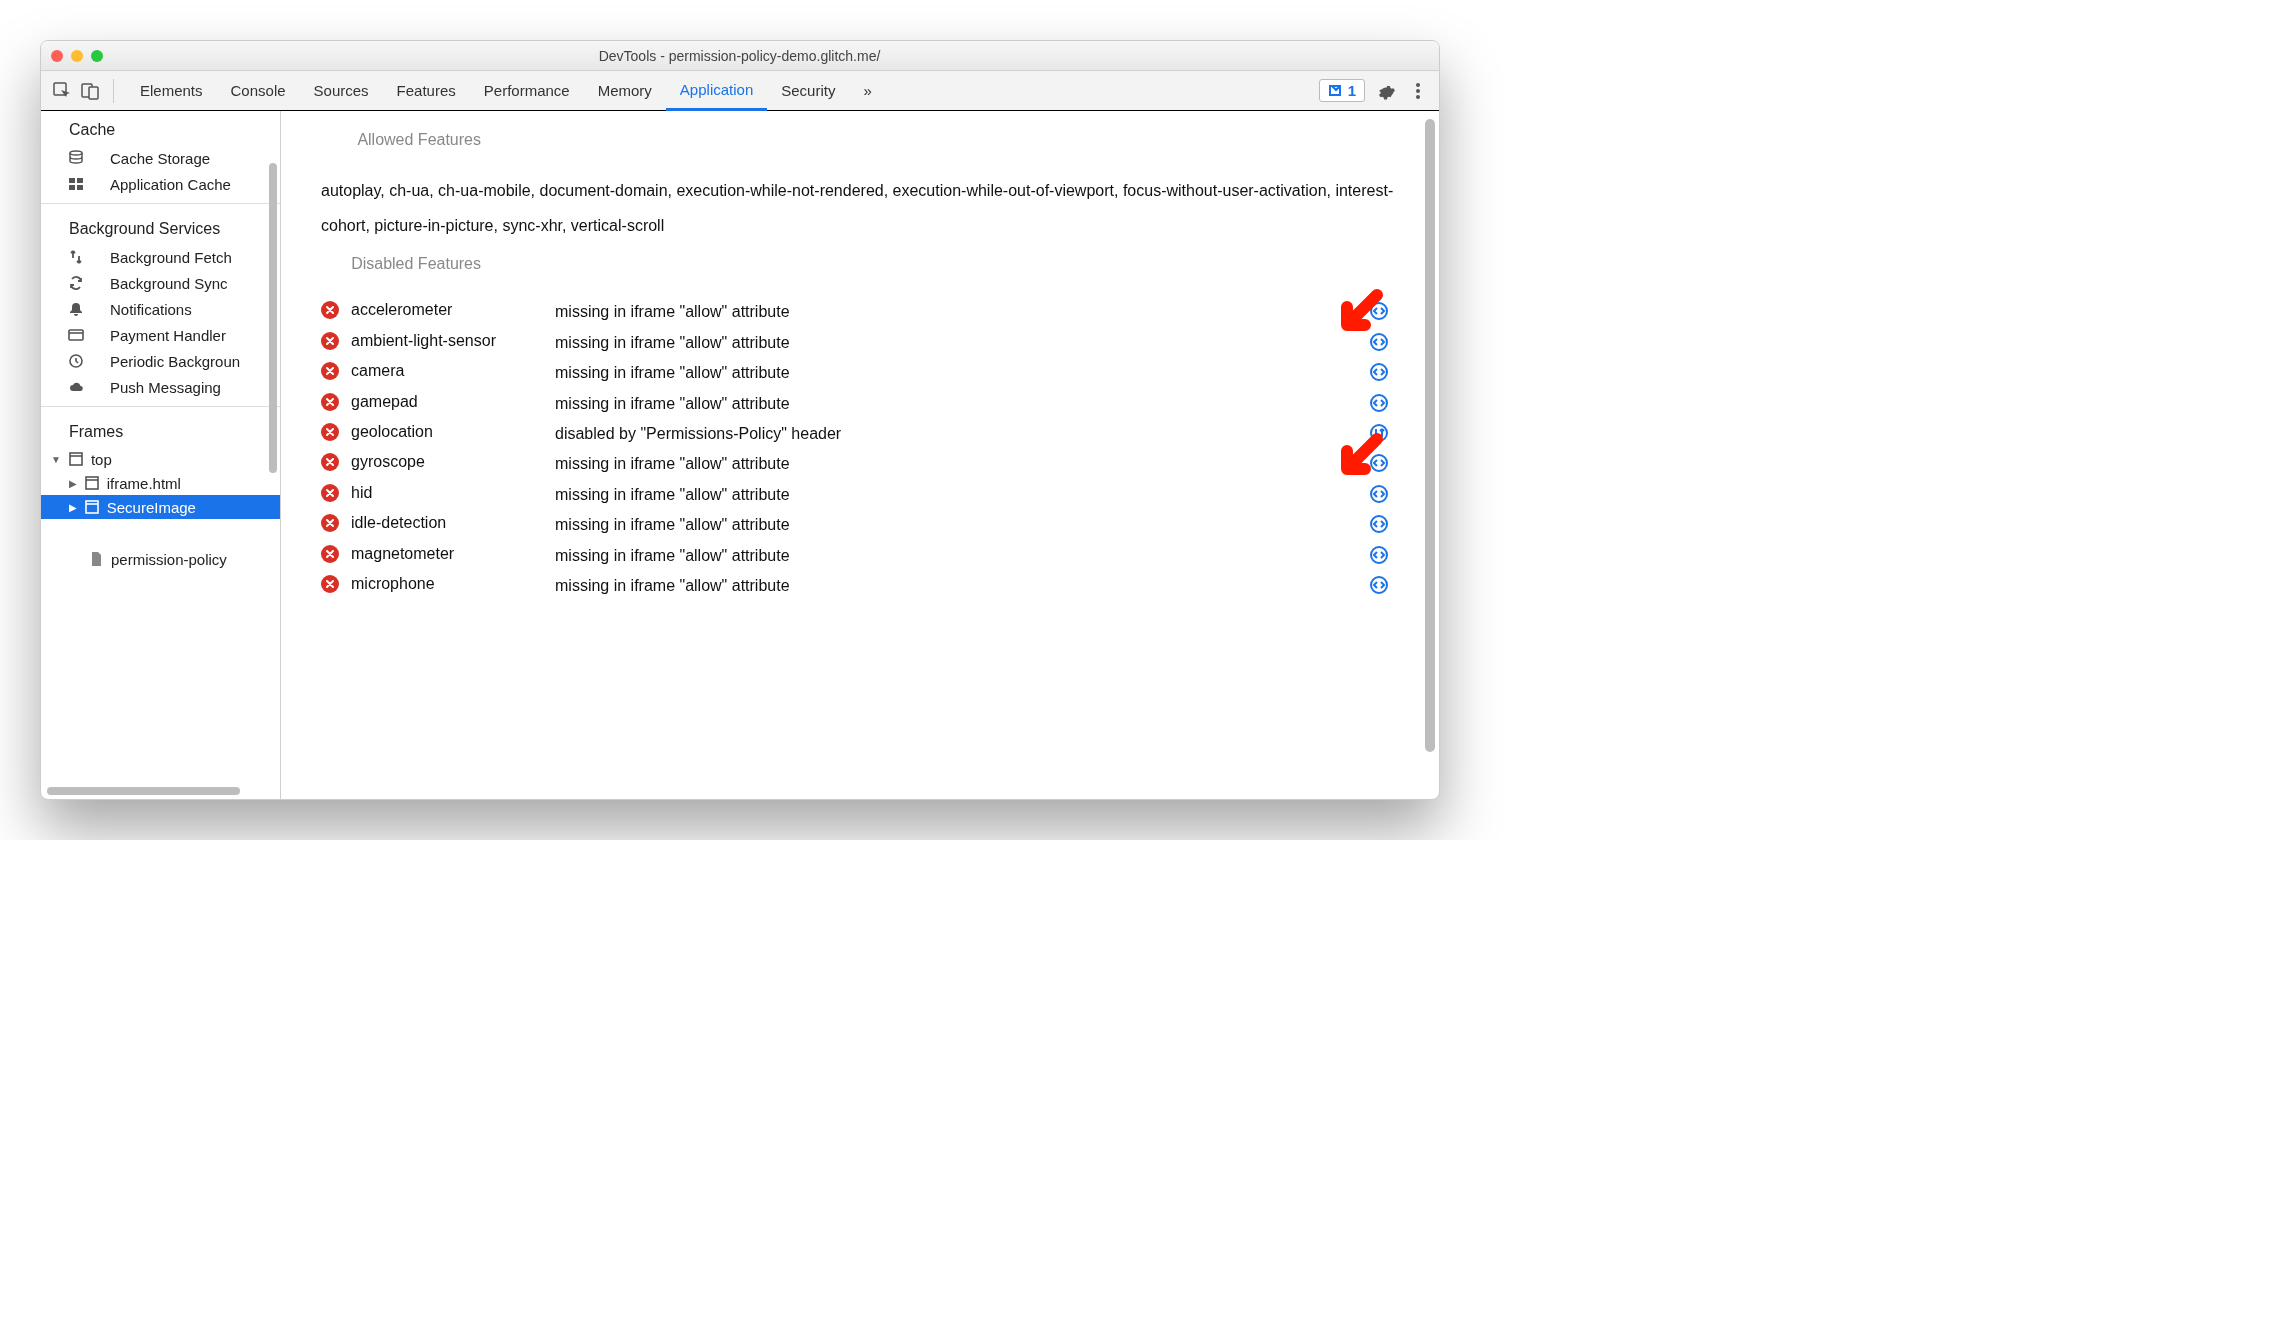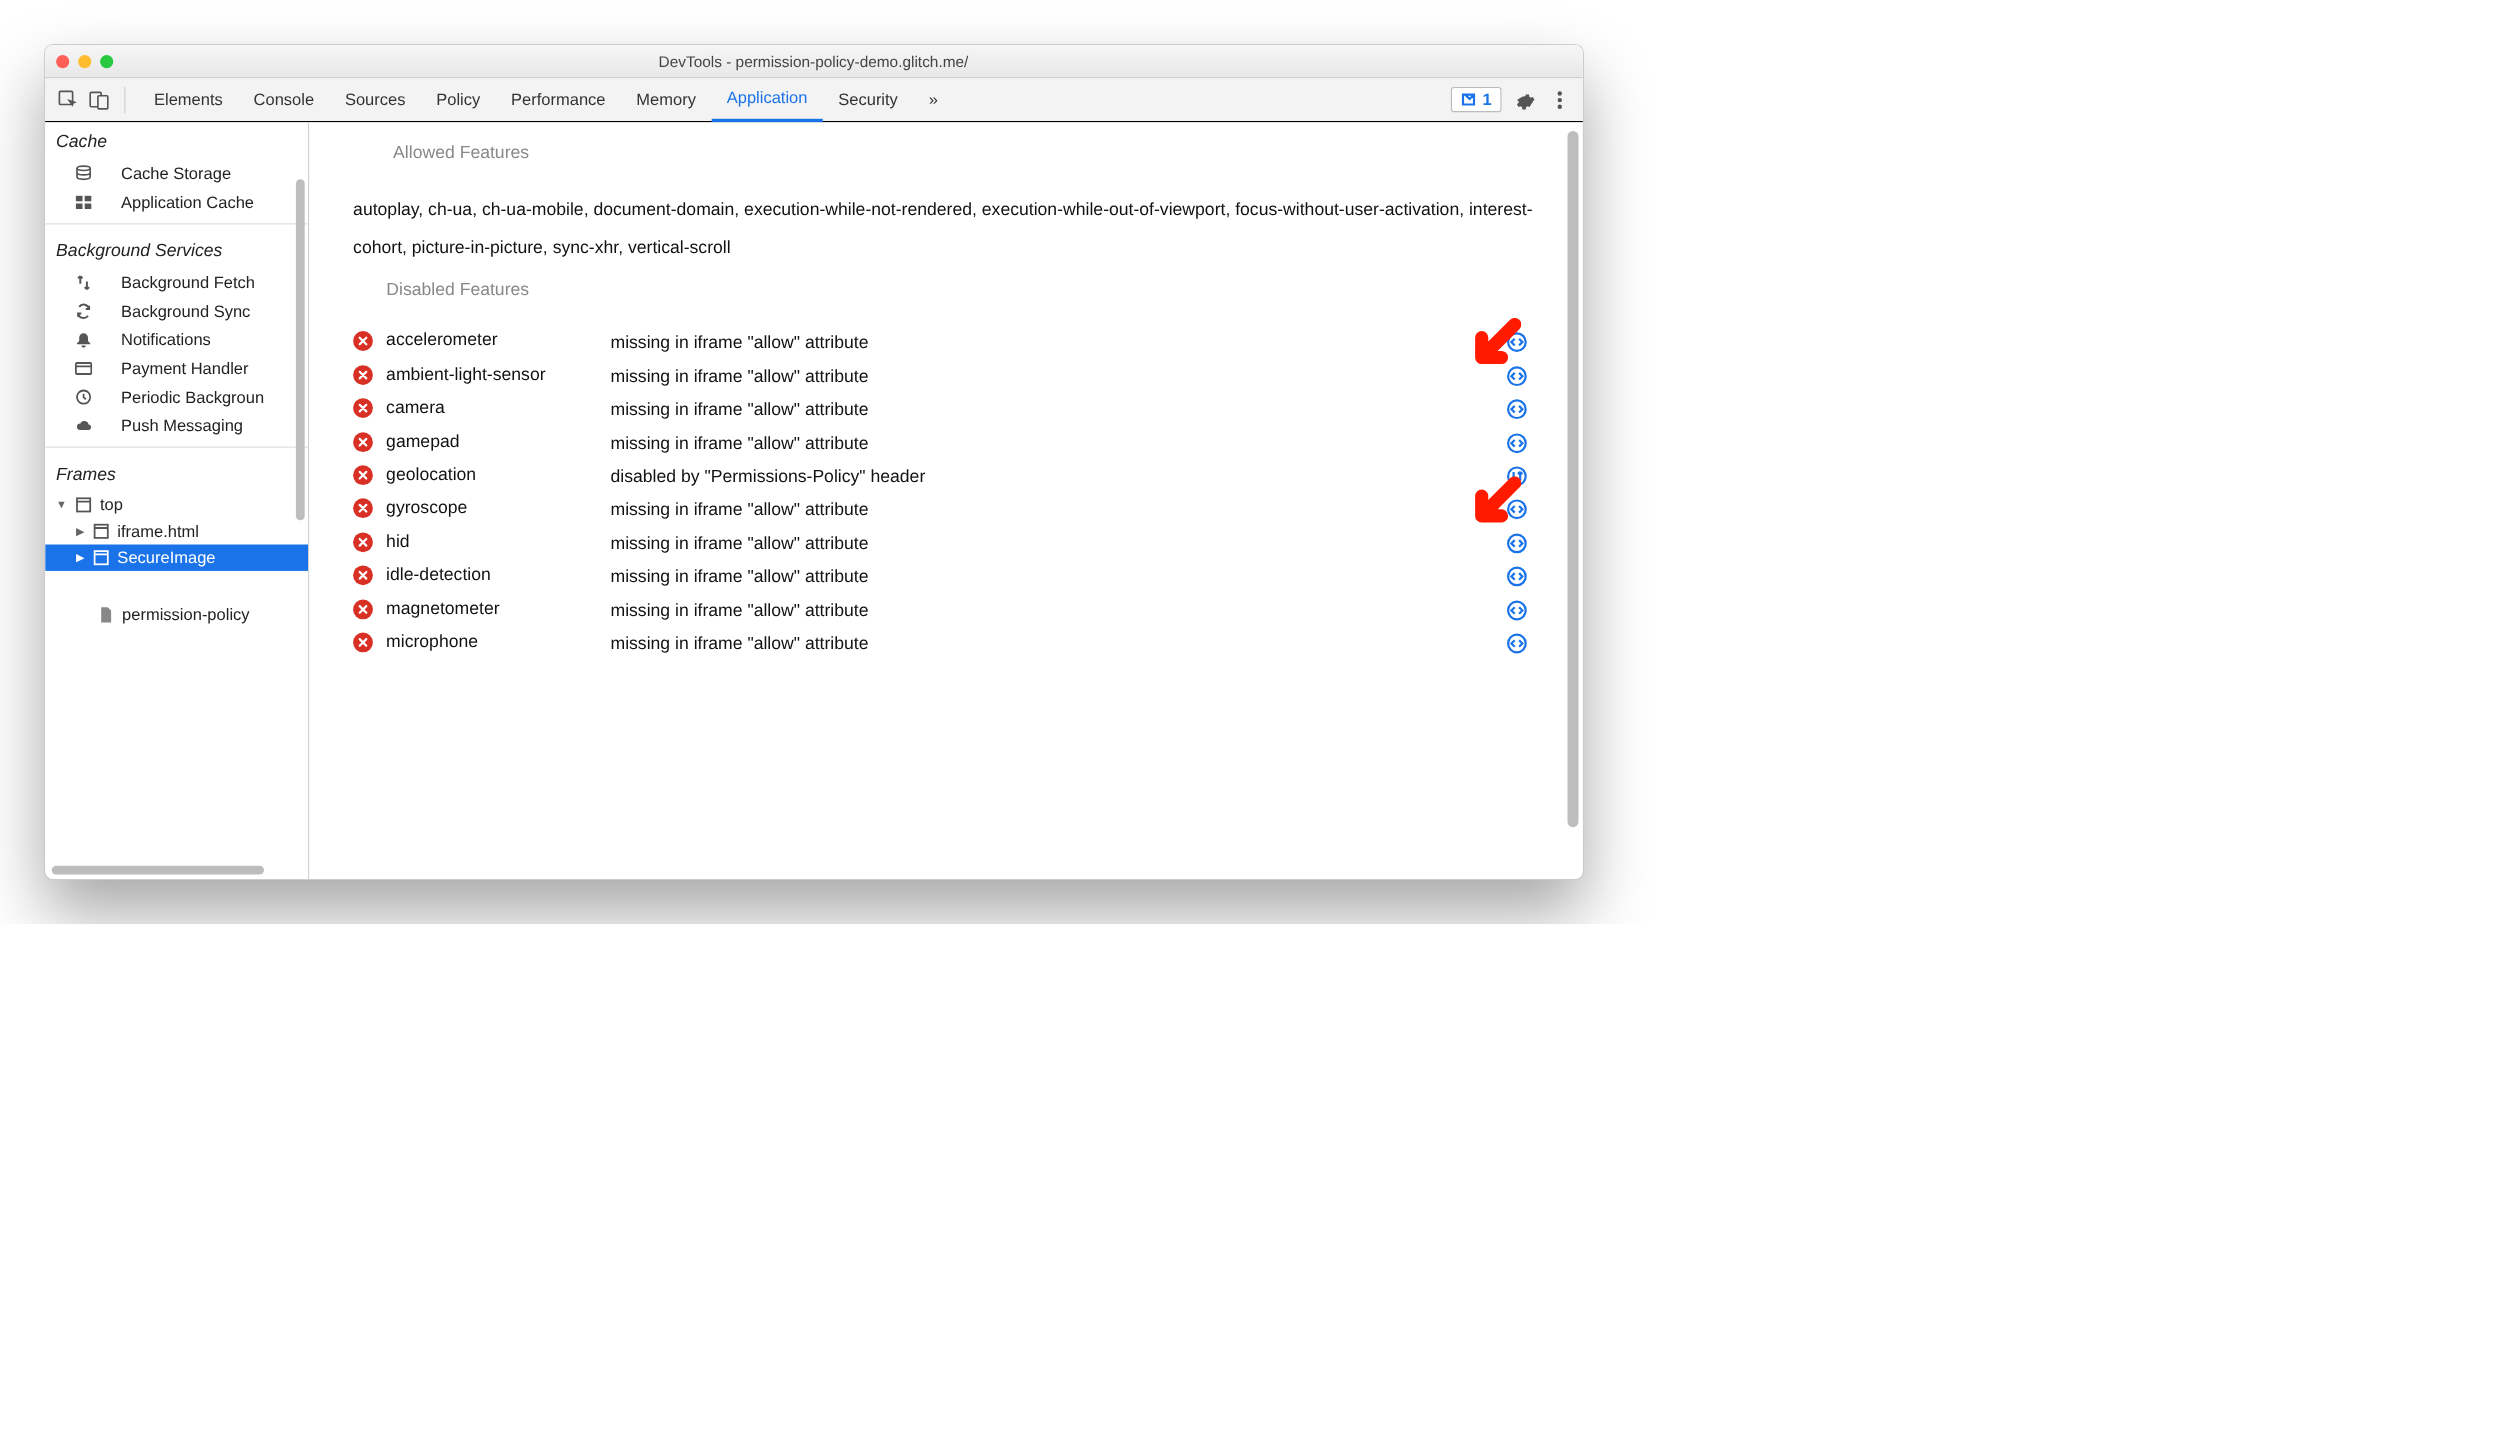--- a/index.html
+++ b/index.html
@@ -45,21 +45,21 @@
   .toolbar .vline { width:1px; height:24px; background:#ccc; margin:0 6px;}
   .tabs { display:flex; gap:0; flex:1; }
   .tab { padding: 0 14px; height:40px; display:flex; align-items:center; cursor:pointer; color:#333;}
   .tab.active { color:#1a73e8; border-bottom: 3px solid #1a73e8; font-weight:500; }
   .toolbar-right { display:flex; align-items:center; gap:10px; }
   .badge-btn { display:flex; align-items:center; gap:4px; border:1px solid #bbb; border-radius:3px; padding:2px 8px; color:#1a73e8; font-weight:600; background:#fff;}
   .gear-icon, .kebab-icon { color:#666; }
 
   .body { flex:1; display:flex; overflow:hidden; }
   .sidebar { width: 240px; border-right:1px solid #d0d0d0; overflow:hidden; display:flex; flex-direction:column; position:relative; font-size:15px; color:#222;}
-  .sidebar .section-title { padding: 10px 10px 6px 10px; color:#222; font-size:16px;font-style:italic; }
+  .sidebar .section-title { padding: 10px 10px 6px 28px; color:#222; font-size:16px; }
   .sidebar .row { display:flex; align-items:flex-end; gap:25px; padding: 4px 8px 4px 26px; white-space:nowrap;}
   .sidebar .tree-row { display:flex; align-items:center; gap:6px; padding:3px 8px 3px 10px; white-space:nowrap;}
   .tree-indent-1 { padding-left: 28px !important; }
   .tree-indent-2 { padding-left: 46px !important; margin-top: 28px; }
   .tree-row.selected { background:#1a73e8; color:#fff; }
   .tri { font-size:10px; color:#666; }
   .tree-row.selected .tri { color:#fff; }
   .sidebar-icon { width:18px; height:18px; display:flex; align-items:center; justify-content:center; color:#555; flex-shrink:0;}
   .tree-row.selected .sidebar-icon { color:#fff; }
   .sidebar hr { border:none; border-top:1px solid #ddd; margin:6px 0; }
@@ -109,21 +109,21 @@
       <svg width="20" height="20" viewBox="0 0 20 20" fill="none" stroke="currentColor" stroke-width="1.5">
           <rect x="2" y="3" width="10" height="13" rx="1"></rect>
           <rect x="9" y="6" width="9" height="12" rx="1" fill="#f3f3f3"></rect>
         </svg>
     </div>
     <div class="vline"></div>
     <div class="tabs">
       <div class="tab">Elements</div>
       <div class="tab">Console</div>
       <div class="tab">Sources</div>
-      <div class="tab">Policy</div>
+      <div class="tab">Features</div>
       <div class="tab">Performance</div>
       <div class="tab">Memory</div>
       <div class="tab active">Application</div>
       <div class="tab">Security</div>
       <div class="tab">»</div>
     </div>
     <div class="toolbar-right">
       <div class="badge-btn">
         <svg width="16" height="16" viewBox="0 0 16 16" fill="none" stroke="#1a73e8" stroke-width="2">
             <path d="M2 3 h10 v9 H2 z M4 3 l4 4 4-4"></path>

